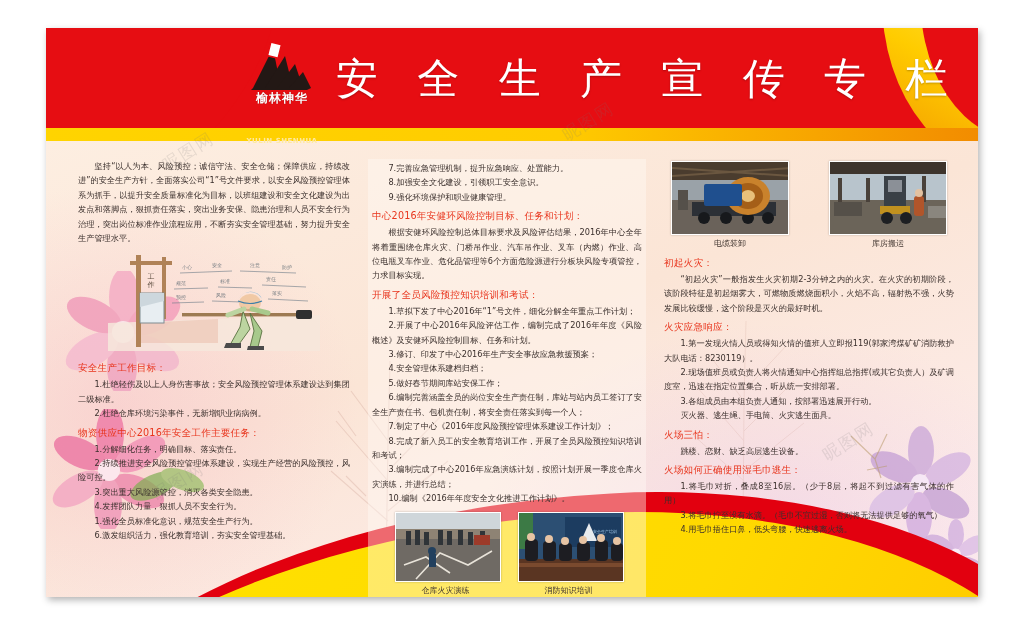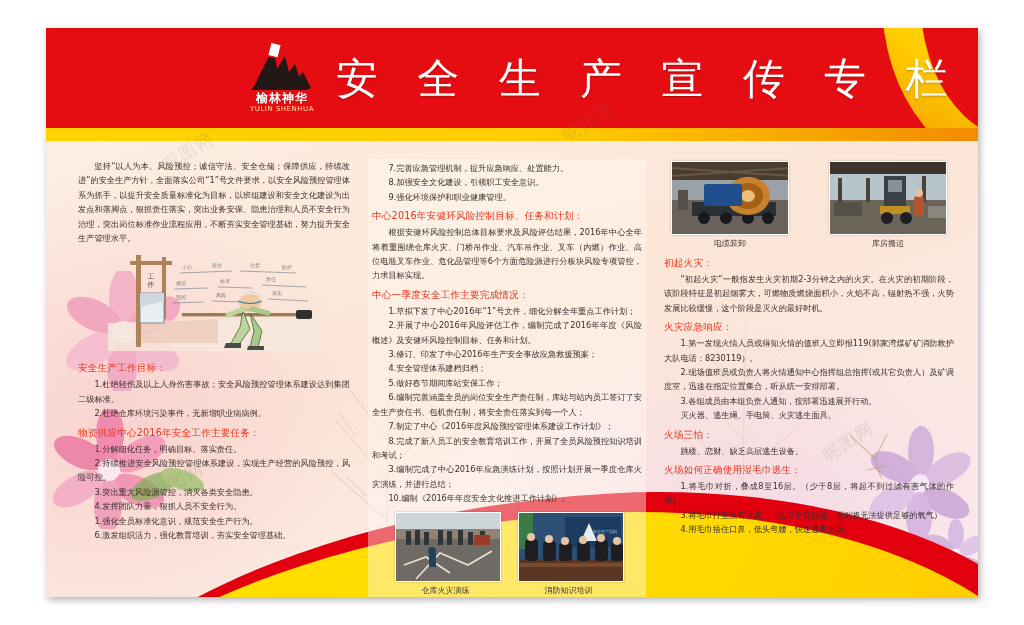--- a/index.html
+++ b/index.html
@@ -82,22 +82,22 @@
     z-index: 4;
     text-align: center;
   }
   .logo-mark { width: 82px; height: 48px; display: block; }
   .logo-cn {
     color: #ffffff; font-size: 12px; font-weight: bold;
     letter-spacing: 1px; line-height: 14px; margin-top: 1px;
     text-shadow: 0 0 1px rgba(0,0,0,.4);
   }
   .logo-en {
-    color: #ffe9a0; font-size: 7px; font-weight: normal;
-    letter-spacing: .5px; line-height: 9px;
+    color: #ffe9a0; font-size: 7px; font-weight: bold;
+    letter-spacing: .5px; line-height: 9px; margin-top: 32px;
   }
 
   .poster-title {
     position: absolute; left: 290px; top: 26px;
     z-index: 4;
     color: #ffffff;
     font-family: "DejaVu Serif", "Liberation Serif", serif;
     font-size: 42px; font-weight: normal;
     letter-spacing: 13px;
     line-height: 50px;
@@ -419,21 +419,21 @@
       </div>
 
       <div class="col" id="col-mid">
         <p class="p-item">7.完善应急管理机制，提升应急响应、处置能力。</p>
         <p class="p-item">8.加强安全文化建设，引领职工安全意识。</p>
         <p class="p-item">9.强化环境保护和职业健康管理。</p>
 
         <div class="h-red">中心2016年安健环风险控制目标、任务和计划：</div>
         <p class="p-body">根据安健环风险控制总体目标要求及风险评估结果，2016年中心全年将着重围绕仓库火灾、门桥吊作业、汽车吊作业、叉车（内燃）作业、高位电瓶叉车作业、危化品管理等6个方面危险源进行分板块风险专项管控，力求目标实现。</p>
 
-        <div class="h-red">中心一季度安全工作主要完成情况：</div>
+        <div class="h-red">开展了全员风险预控知识培训和考试：</div>
         <p class="p-item">1.草拟下发了中心2016年“1”号文件，细化分解全年重点工作计划；</p>
         <p class="p-item">2.开展了中心2016年风险评估工作，编制完成了2016年年度《风险概述》及安健环风险控制目标、任务和计划。</p>
         <p class="p-item">3.修订、印发了中心2016年生产安全事故应急救援预案；</p>
         <p class="p-item">4.安全管理体系建档归档；</p>
         <p class="p-item">5.做好春节期间库站安保工作；</p>
         <p class="p-item">6.编制完善涵盖全员的岗位安全生产责任制，库站与站内员工签订了安全生产责任书、包机责任制，将安全责任落实到每一个人；</p>
         <p class="p-item">7.制定了中心《2016年度风险预控管理体系建设工作计划》；</p>
         <p class="p-item">8.完成了新入员工的安全教育培训工作，开展了全员风险预控知识培训和考试；</p>
         <p class="p-item">3.编制完成了中心2016年应急演练计划，按照计划开展一季度仓库火灾演练，并进行总结；</p>
         <p class="p-item">10.编制《2016年年度安全文化推进工作计划》。</p>

